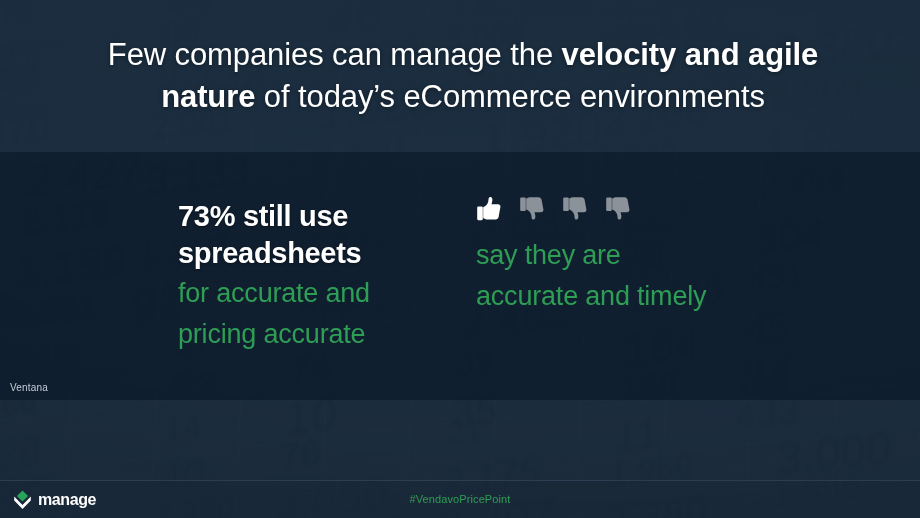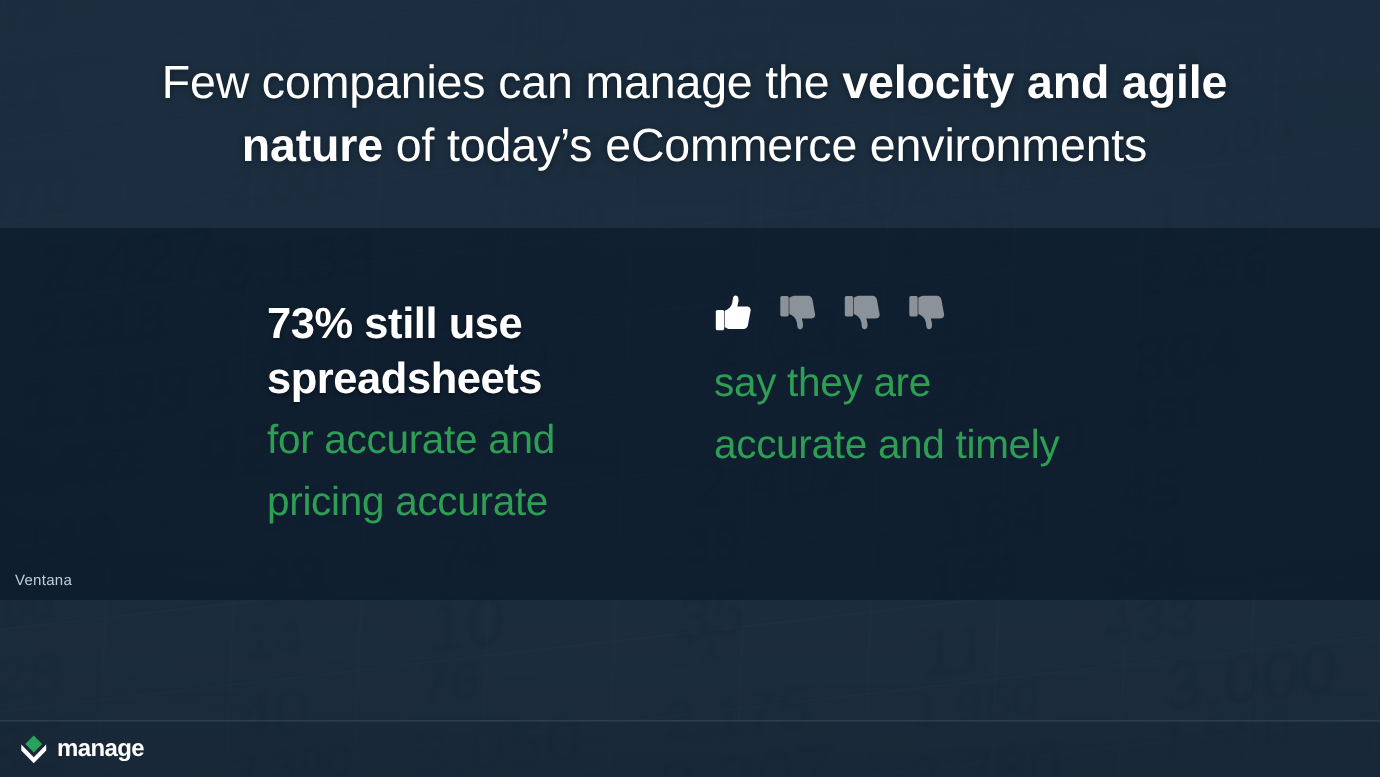--- a/index.html
+++ b/index.html
@@ -360,15 +360,16 @@
   <div class="source">Ventana</div>
 
   <div class="footer">
     <div class="logo">
       <svg width="21" height="21" viewBox="0 0 21 21">
         <path fill="#ffffff" d="M2.2 7.4 L10.5 15.9 L18.8 7.4 L18.8 11.4 L10.5 19.9 L2.2 11.4 Z"></path>
         <path fill="#27a35b" d="M10.5 1.4 L16.1 7.0 L10.5 12.6 L4.9 7.0 Z"></path>
       </svg>
       <span class="logo-word">manage</span>
     </div>
+    <div class="hashtag">#VendavoPricePoint</div>
   </div>
 
 </div>
 
 </body></html>

